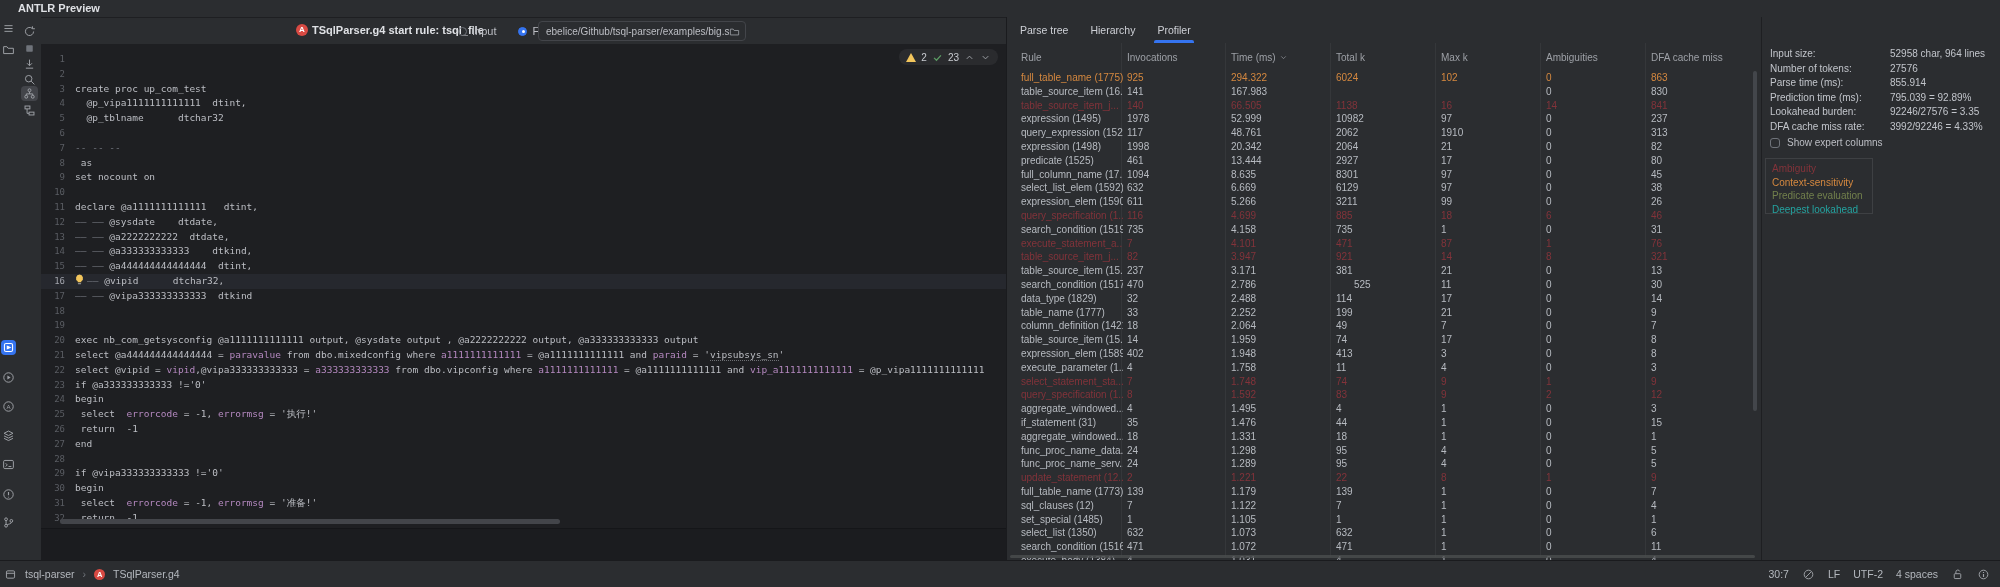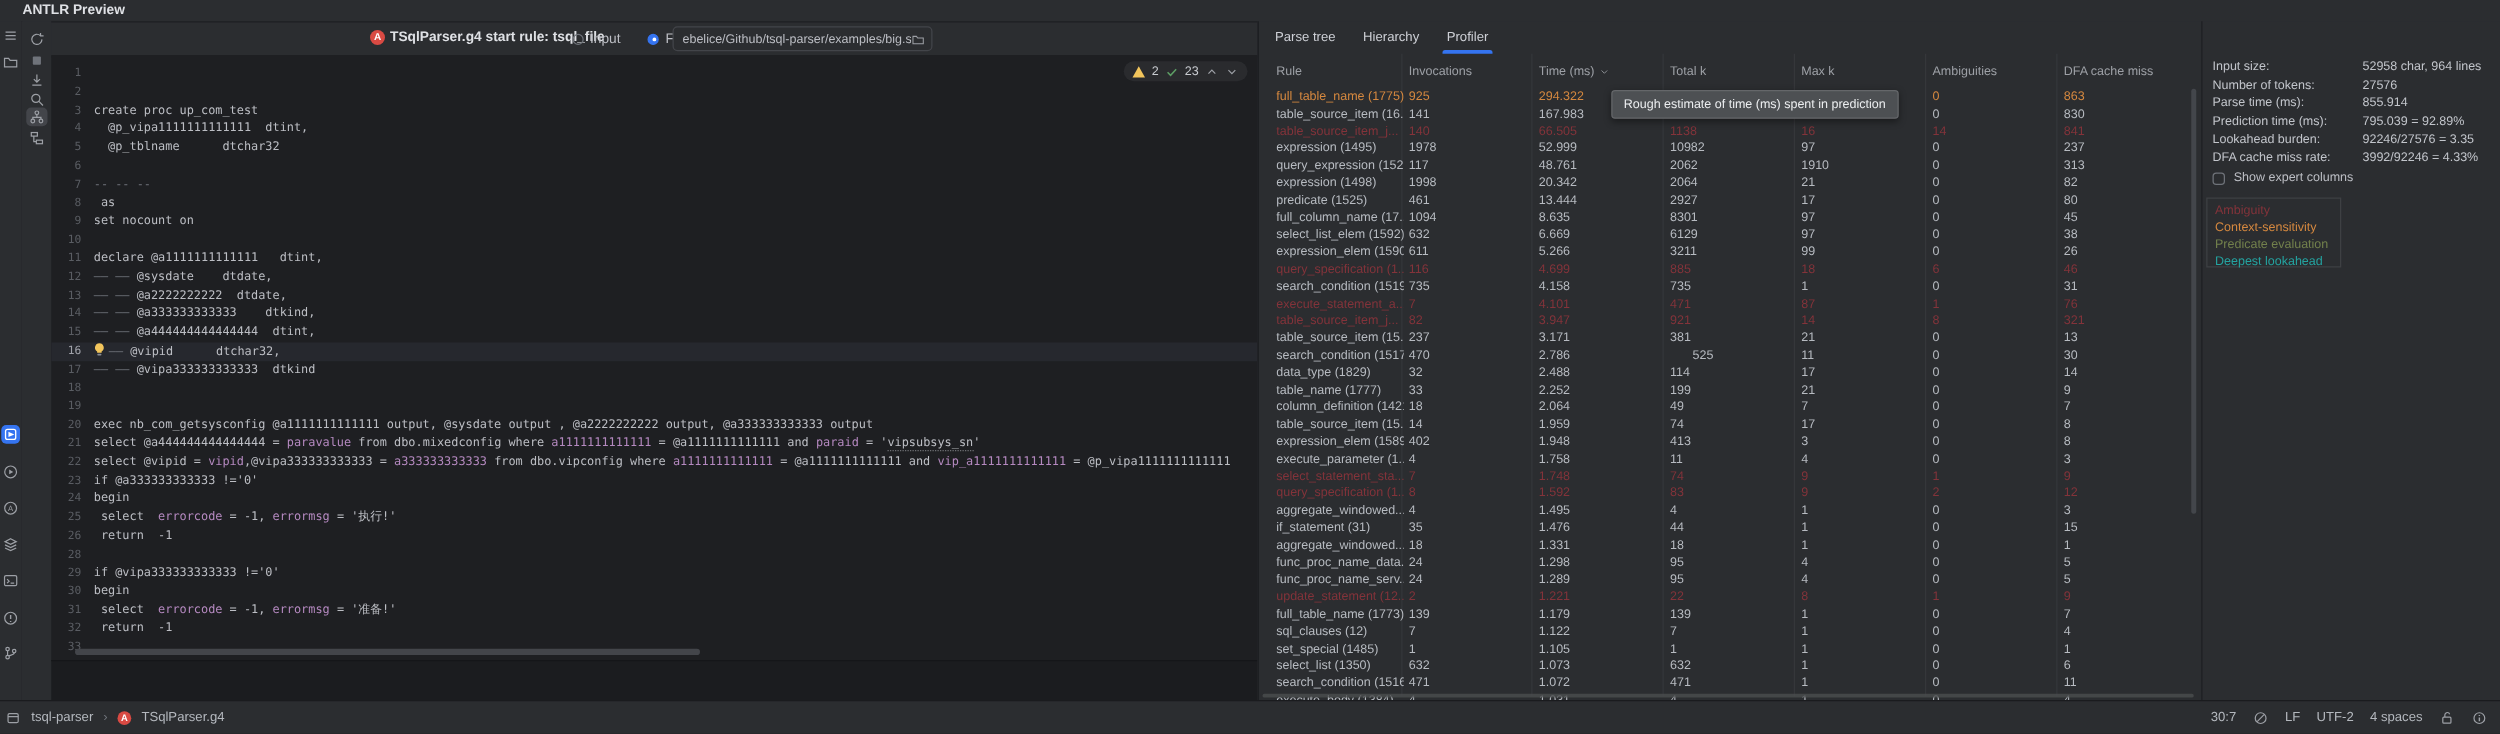--- a/index.html
+++ b/index.html
@@ -245,20 +245,21 @@
         <div class="line"><span class="ln">17</span><span class="code"><span class="seg-g">—— —— </span><span class="seg-d">@vipa333333333333  dtkind</span></span></div>
         <div class="line"><span class="ln">18</span><span class="code"></span></div>
         <div class="line"><span class="ln">19</span><span class="code"></span></div>
         <div class="line"><span class="ln">20</span><span class="code"><span class="seg-d">exec nb_com_getsysconfig @a1111111111111 output, @sysdate output , @a2222222222 output, @a333333333333 output</span></span></div>
         <div class="line"><span class="ln">21</span><span class="code"><span class="seg-d">select @a444444444444444 = </span><span class="seg-p">paravalue</span><span class="seg-d"> from dbo.mixedconfig where </span><span class="seg-p">a1111111111111</span><span class="seg-d"> = @a1111111111111 and </span><span class="seg-p">paraid</span><span class="seg-d"> = '</span><span class="seg-u">vipsubsys_sn</span><span class="seg-d">'</span></span></div>
         <div class="line"><span class="ln">22</span><span class="code"><span class="seg-d">select @vipid = </span><span class="seg-p">vipid</span><span class="seg-d">,@vipa333333333333 = </span><span class="seg-p">a333333333333</span><span class="seg-d"> from dbo.vipconfig where </span><span class="seg-p">a1111111111111</span><span class="seg-d"> = @a1111111111111 and </span><span class="seg-p">vip_a1111111111111</span><span class="seg-d"> = @p_vipa1111111111111</span></span></div>
         <div class="line"><span class="ln">23</span><span class="code"><span class="seg-d">if @a333333333333 !='0'</span></span></div>
         <div class="line"><span class="ln">24</span><span class="code"><span class="seg-d">begin</span></span></div>
         <div class="line"><span class="ln">25</span><span class="code"><span class="seg-d"> select  </span><span class="seg-p">errorcode</span><span class="seg-d"> = -1, </span><span class="seg-p">errormsg</span><span class="seg-d"> = '执行!'</span></span></div>
         <div class="line"><span class="ln">26</span><span class="code"><span class="seg-d"> return  -1</span></span></div>
+        <div class="line"><span class="ln">27</span><span class="code"><span class="seg-d">end</span></span></div>
         <div class="line"><span class="ln">28</span><span class="code"></span></div>
         <div class="line"><span class="ln">29</span><span class="code"><span class="seg-d">if @vipa333333333333 !='0'</span></span></div>
         <div class="line"><span class="ln">30</span><span class="code"><span class="seg-d">begin</span></span></div>
         <div class="line"><span class="ln">31</span><span class="code"><span class="seg-d"> select  </span><span class="seg-p">errorcode</span><span class="seg-d"> = -1, </span><span class="seg-p">errormsg</span><span class="seg-d"> = '准备!'</span></span></div>
         <div class="line"><span class="ln">32</span><span class="code"><span class="seg-d"> return  -1</span></span></div>
         <div class="line"><span class="ln">33</span><span class="code"></span></div>
       </div>
     <div class="inspection">
       <span class="tri"></span>
       <span>2</span>
@@ -660,21 +661,20 @@
           <div class="leg-item" style="color: rgb(114, 128, 76);">Predicate evaluation</div>
           <div class="leg-item" style="color: rgb(36, 163, 160);">Deepest lookahead</div>
         </div>
     <div class="stat-row" style="top: 31px;"><span>Input size:</span><span class="stat-val">52958 char, 964 lines</span></div>
         <div class="stat-row" style="top: 45.6px;"><span>Number of tokens:</span><span class="stat-val">27576</span></div>
         <div class="stat-row" style="top: 60.2px;"><span>Parse time (ms):</span><span class="stat-val">855.914</span></div>
         <div class="stat-row" style="top: 74.8px;"><span>Prediction time (ms):</span><span class="stat-val">795.039 = 92.89%</span></div>
         <div class="stat-row" style="top: 89.4px;"><span>Lookahead burden:</span><span class="stat-val">92246/27576 = 3.35</span></div>
         <div class="stat-row" style="top: 104px;"><span>DFA cache miss rate:</span><span class="stat-val">3992/92246 = 4.33%</span></div>
       </div>
-    <div class="tooltip">Rough estimate of time (ms) spent in prediction</div>
   </div>
 
   <div class="abs statusbar">
     <div class="sb-left">
       <svg viewBox="0 0 16 16" fill="none" stroke="#9da0a6" stroke-width="1.2">
           <rect x="3" y="3.5" width="10" height="9" rx="1.5"></rect>
           <path d="M3 6.5h10"></path>
         </svg>
       <span>tsql-parser</span>
       <span class="crumb-sep">›</span>

